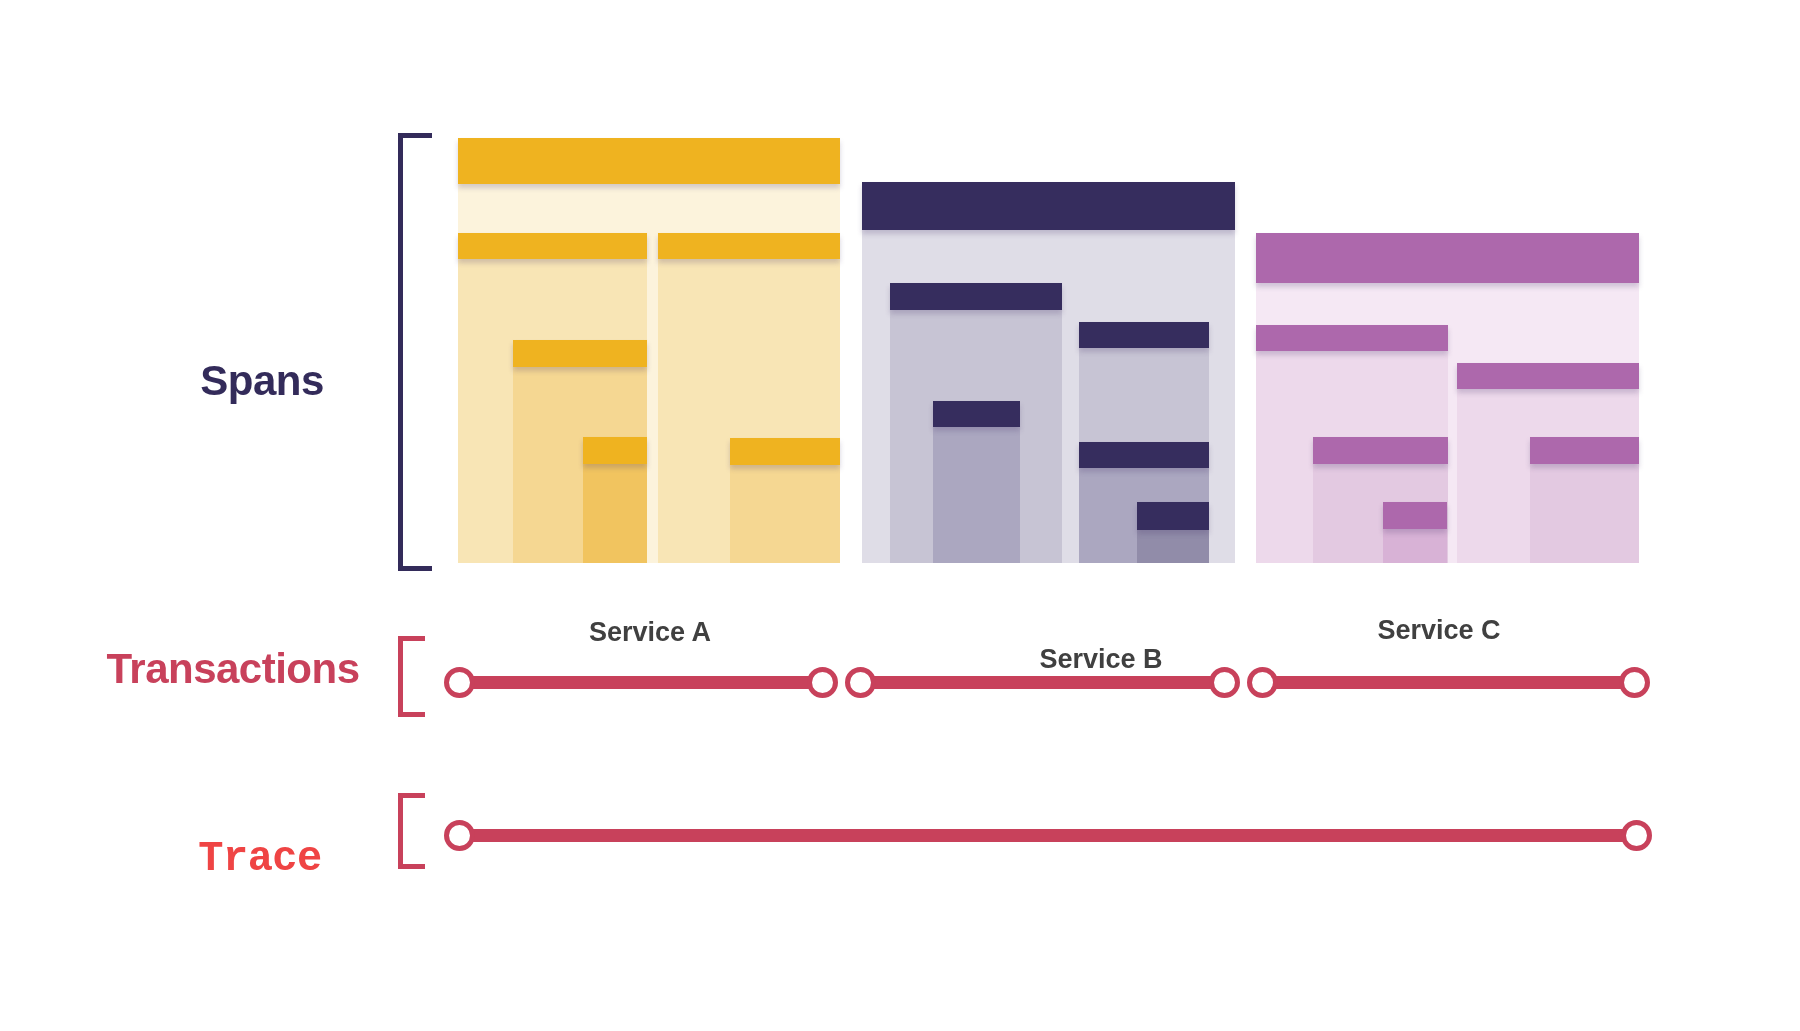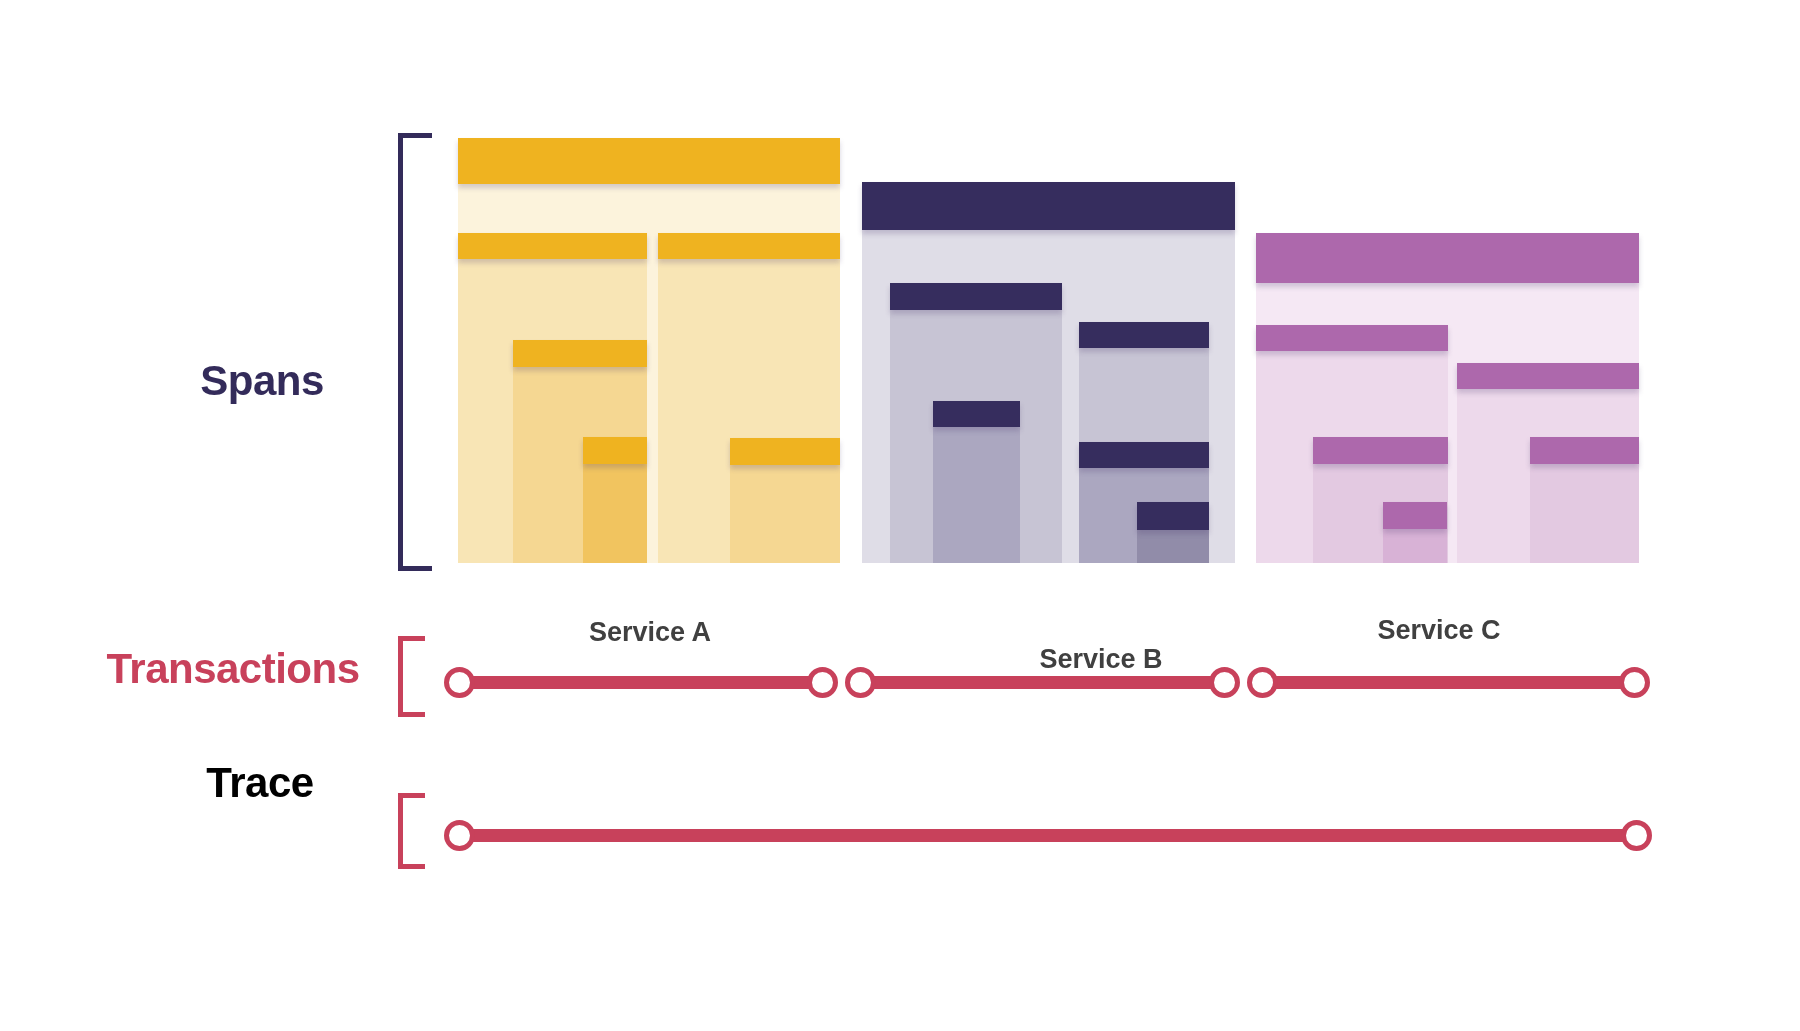--- a/index.html
+++ b/index.html
@@ -47,21 +47,21 @@
     background: #ffffff;
     border-radius: 50%;
   }
 </style>
 </head>
 <body>
 
 <div class="stage">
   <div class="big-label" style="left: 262px; top: 381px; transform: translate(-50%, -50%); color: rgb(51, 43, 90);">Spans</div>
   <div class="big-label" style="left: 233px; top: 669px; transform: translate(-50%, -50%); color: rgb(200, 65, 91);">Transactions</div>
-  <div class="big-label" style="left: 260px; top: 783px; transform: translate(-50%, -50%); color: #000000;">Trace</div>
+  <div class="big-label" style="left: 260px; top: 859px; transform: translate(-50%, -50%); color: #ef4444; font-family: Liberation Mono, monospace;">Trace</div>
 
   <div class="svc-label" style="left: 650px; top: 632px; transform: translate(-50%, -50%);">Service A</div>
   <div class="svc-label" style="left: 1101px; top: 632px; transform: translate(-50%, -50%); margin-top: 27px;">Service B</div>
   <div class="svc-label" style="left: 1439px; top: 630px; transform: translate(-50%, -50%);">Service C</div>
 <div class="bracket" style="left: 398px; top: 133px; width: 34px; height: 438px; border-style: solid; border-color: rgb(51, 43, 90); border-width: 5px 0px 5px 5px;"></div>
     <div class="bracket" style="left: 398px; top: 636px; width: 27px; height: 81px; border-style: solid; border-color: rgb(200, 65, 91); border-width: 5px 0px 5px 5px;"></div>
     <div class="bracket" style="left: 398px; top: 793px; width: 27px; height: 76px; border-style: solid; border-color: rgb(200, 65, 91); border-width: 5px 0px 5px 5px;"></div>
     <div class="span-block" style="left: 458px; top: 138px; width: 382px; height: 425px; background: rgb(252, 243, 220);">
       <div class="span-header" style="height: 46px; background: rgb(239, 179, 32);"></div>
     </div>

